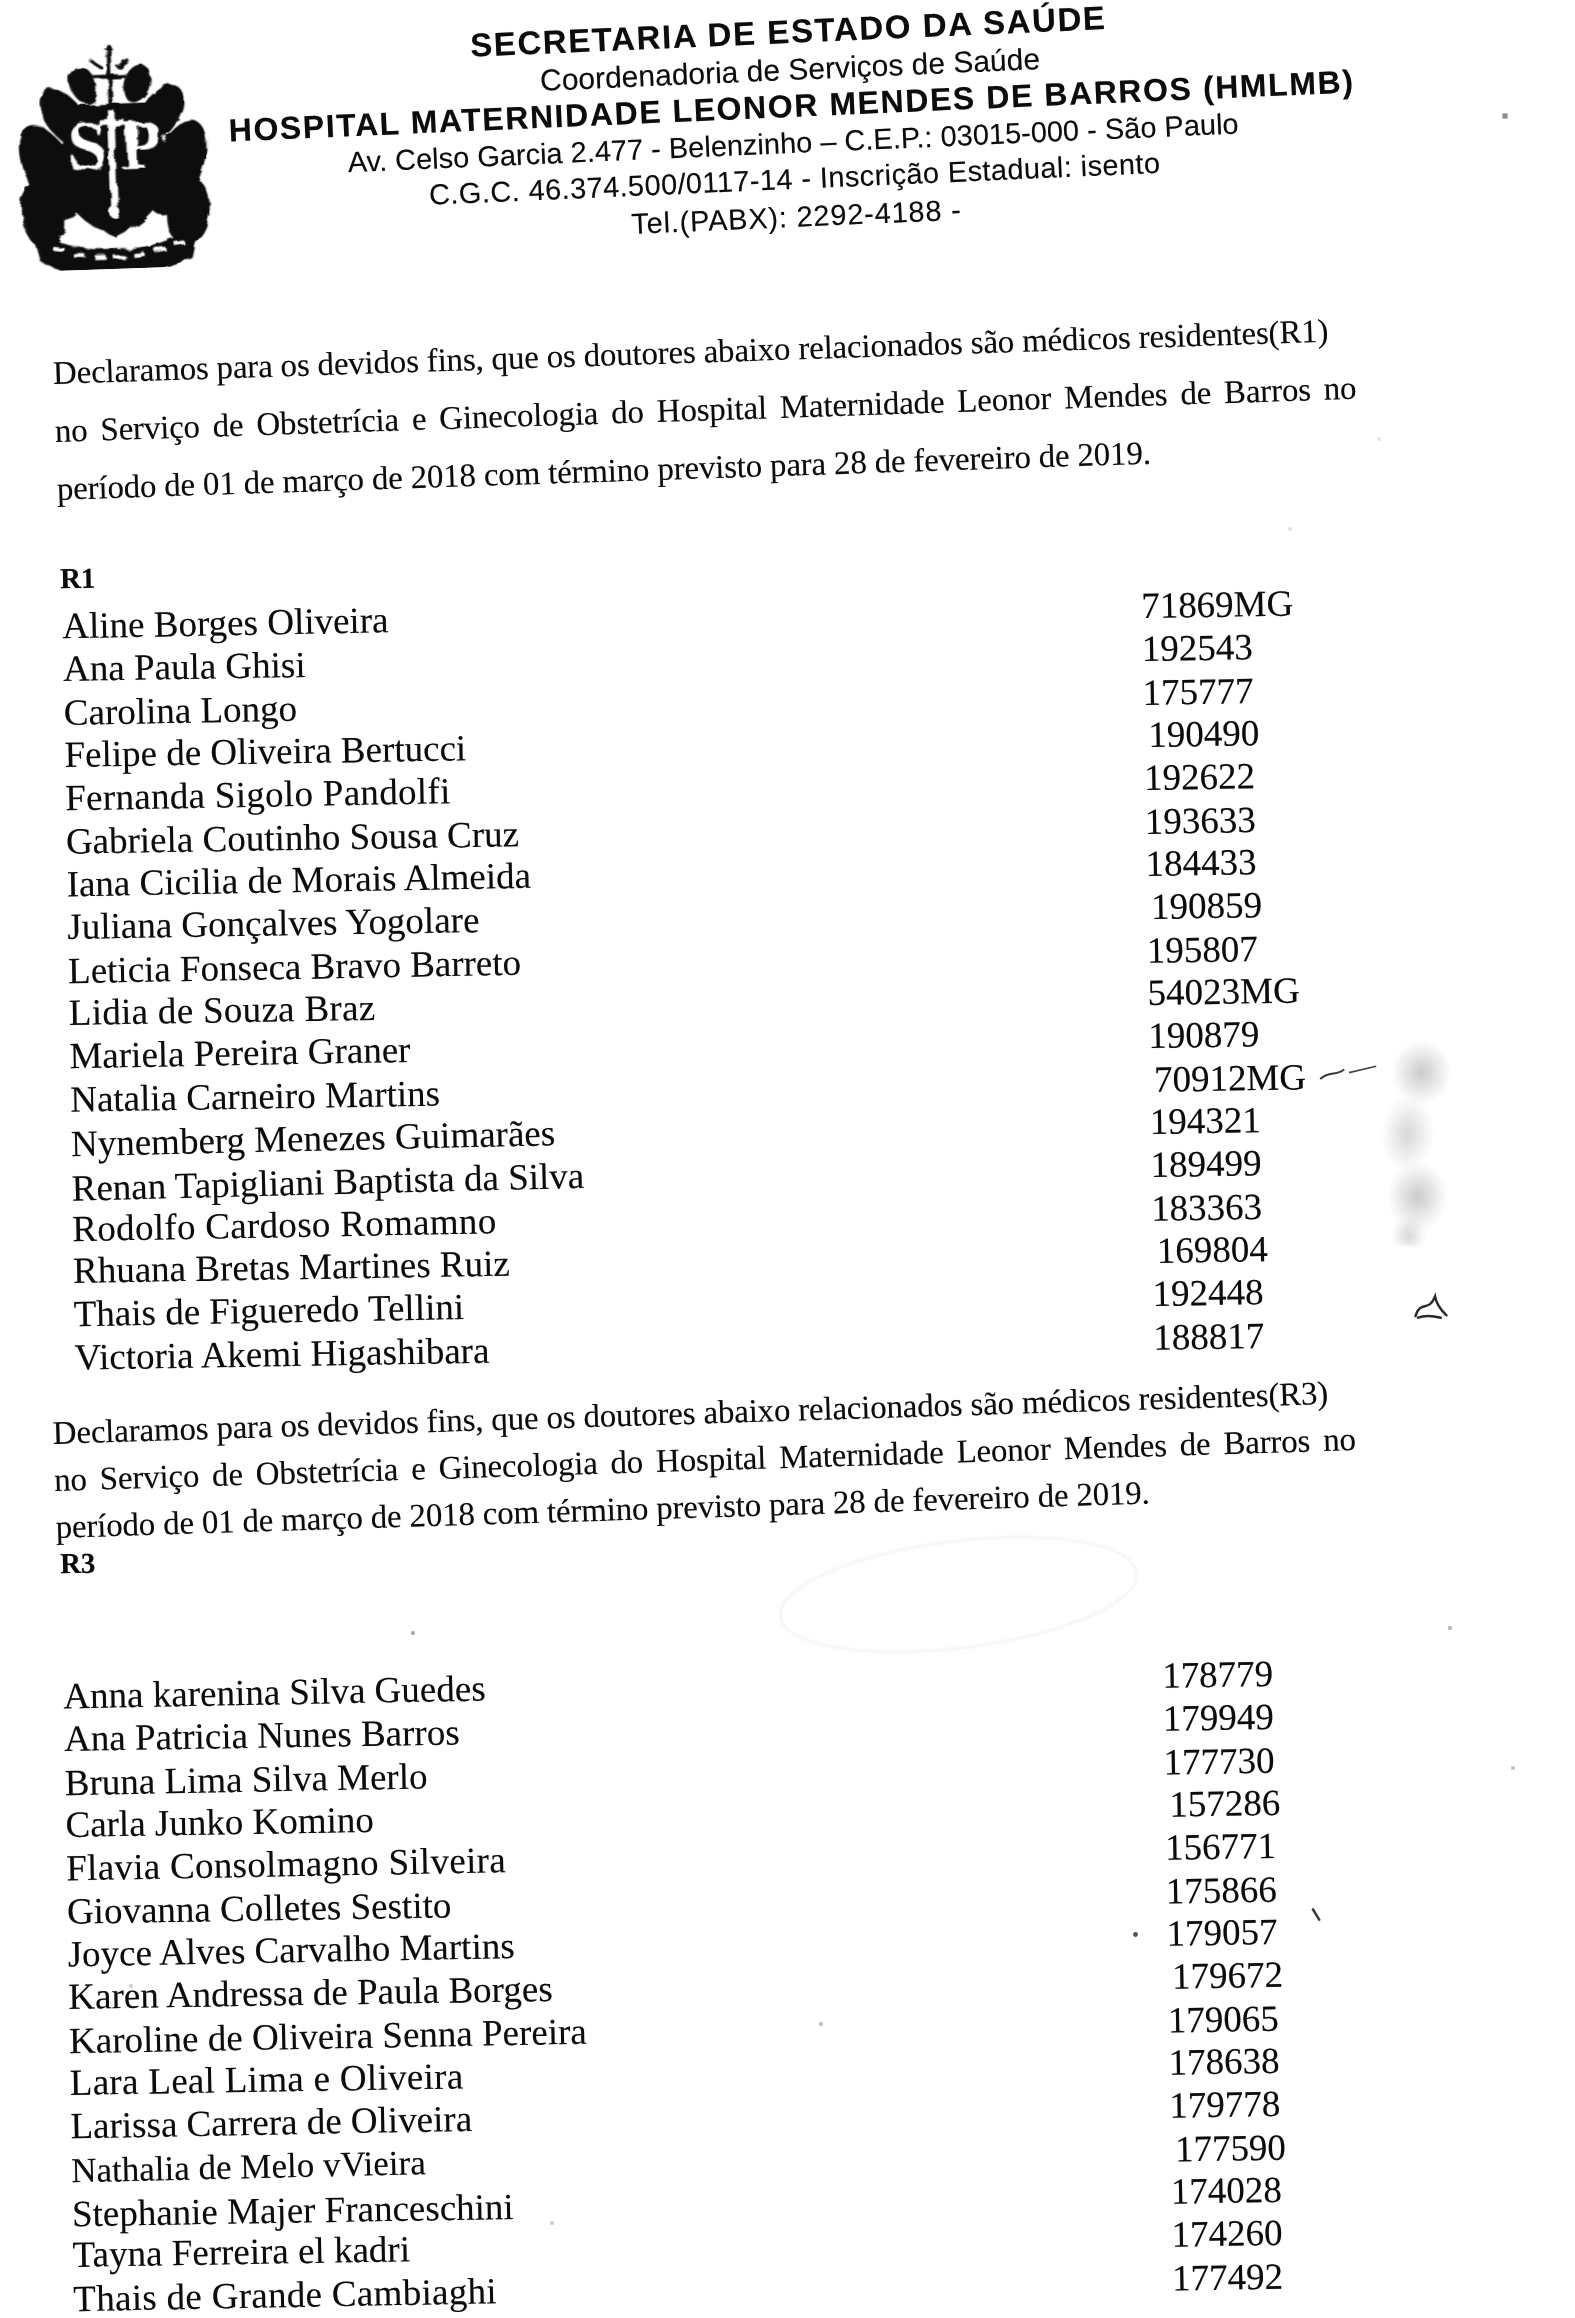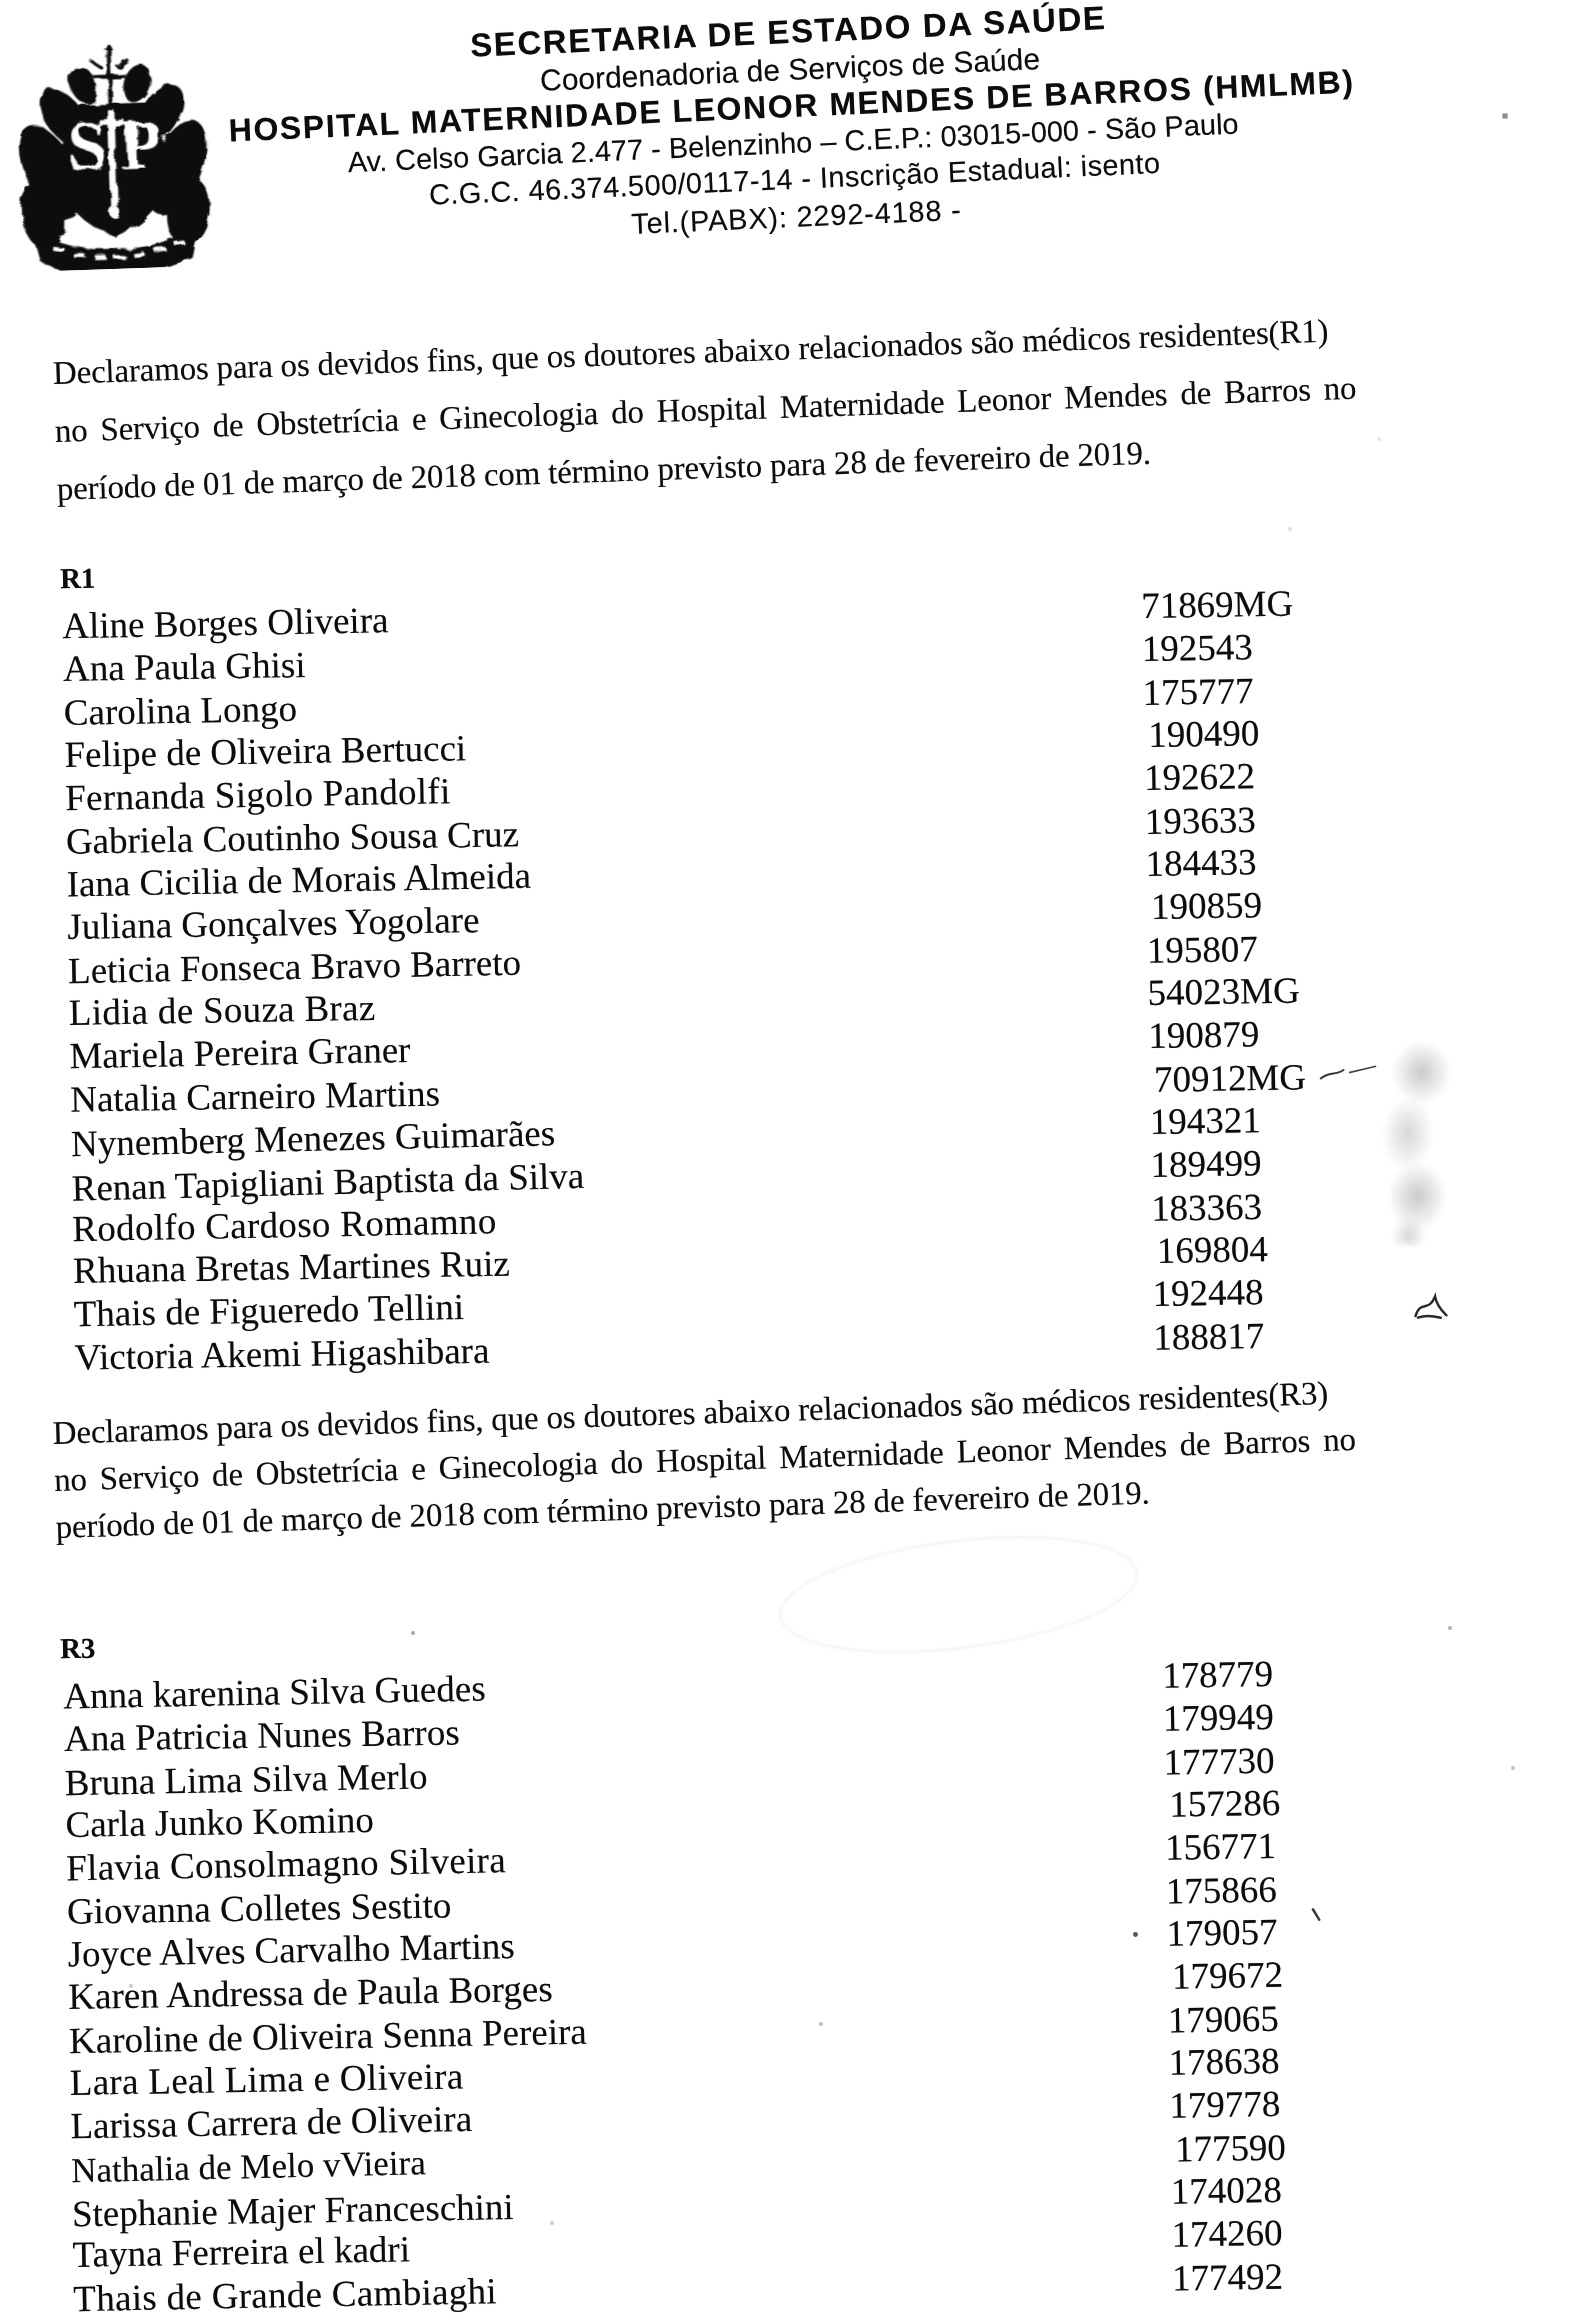--- a/index.html
+++ b/index.html
@@ -33,21 +33,21 @@
   .para2 { top:1410px; transform:rotate(-1.8deg); transform-origin:0 0; }
   .para2 .pline { line-height:47px; }
   .pline.justify { word-spacing:4.9px; }
 
   
   .seclabel {
     position:absolute; left:60px; font-size:29px; font-weight:700;
     transform:rotate(-1deg);
   }
   .seclabel.r1 { top:562px; }
-  .seclabel.r3 { top:1632px; }
+  .seclabel.r3 { top:1547px; }
 
   .list { position:absolute; width:1426px; transform:rotate(-0.95deg); transform-origin:0 0; }
   .list.r1 { left:62px; top:604px;  }
   .list.r3 { left:63px; top:1674px; }
   .row { position:relative; height:43px; }
   .row .name { font-size:37px; display:inline-block; }
   .row .num  { position:absolute; top:-1.6px; font-size:37px; }
   .list.r1 .num { left:1079px; }
   .list.r3 .num { left:1099px; }
 

